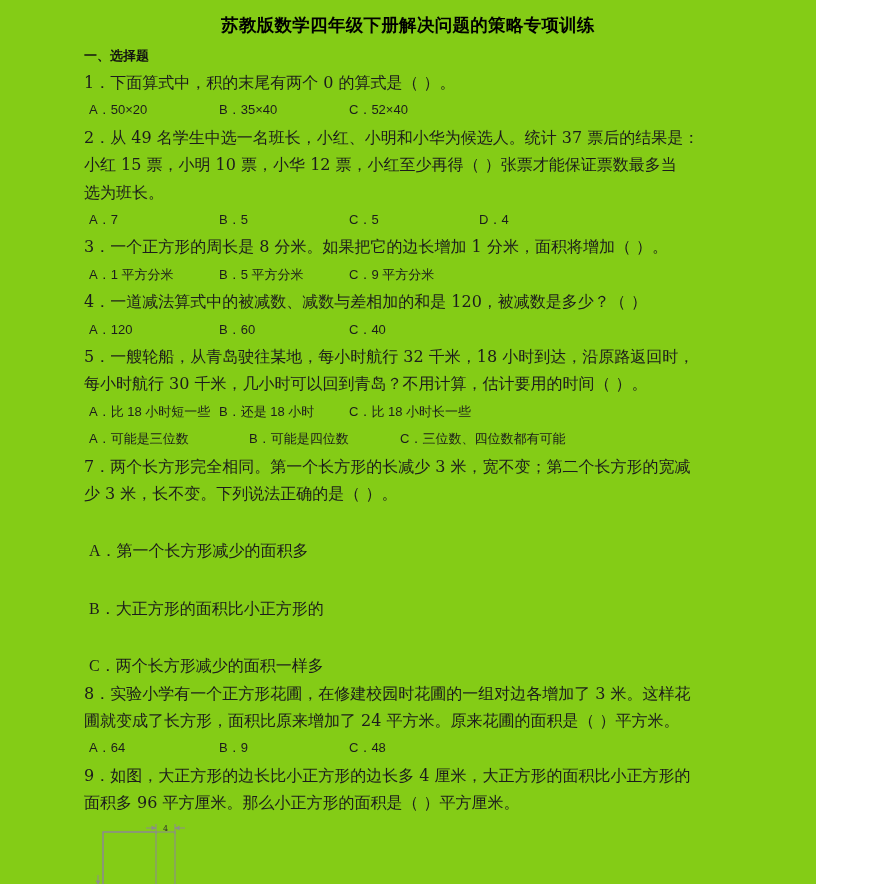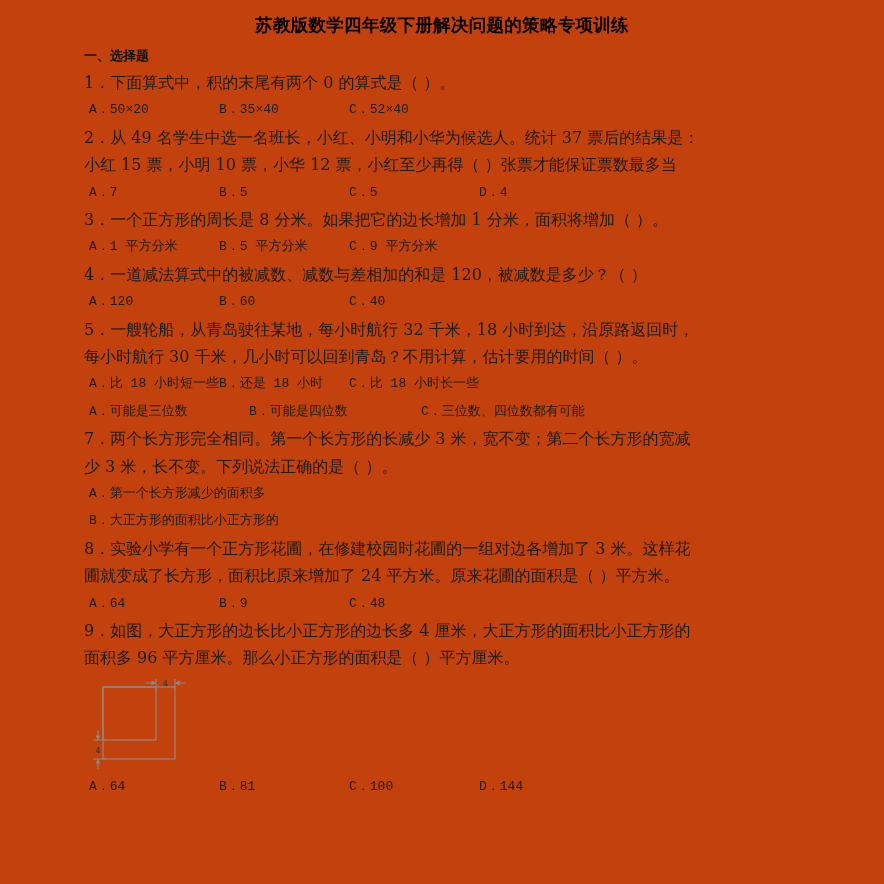--- a/index.html
+++ b/index.html
@@ -9,23 +9,23 @@
   }
   body {
     width: 884px;
     height: 884px;
     font-family: "DejaVu Sans", "Liberation Sans", sans-serif;
     color: #1a1a1a;
     overflow: hidden;
   }
   #page {
     position: relative;
-    width: 884px;
+    width: 816px;
     height: 884px;
-    background: #c2410c;
+    background: #84cc16;
     box-sizing: border-box;
   }
   .doc-title {
     text-align: center;
     font-weight: bold;
     font-size: 17.5px;
     letter-spacing: 0.3px;
     color: #000000;
     padding-top: 13px;
     padding-bottom: 2px;
@@ -51,42 +51,43 @@
     white-space: nowrap;
     font-family: "DejaVu Serif", "Liberation Serif", serif;
   }
   
   .opt-row {
     font-size: 13px;
     line-height: 27.4px;
     color: #1c1c1c;
     position: relative;
     height: 27.4px;
-    font-family: Liberation Mono, monospace;
+    font-family: Liberation Sans, sans-serif;
   }
   .opt {
     position: absolute;
     top: 0;
     white-space: nowrap;
   }
   .opt.c1 { left: 5px; }
   .opt.c2 { left: 135px; }
   .opt.c3 { left: 265px; }
   .opt.c4 { left: 395px; }
   
   .opt-row.wide .opt.c2 { left: 165px; }
-  .opt-row.wide .opt.c3 { left: 337px; }
+  .opt-row.wide .opt.c3 { left: 316px; }
   
   .opt-stacked {
-    font-size: 13px;
+    font-size: 16px;
     line-height: 27.4px;
     color: #1c1c1c;
     padding-left: 5px;
     white-space: nowrap;
-    font-family: Liberation Mono, monospace;
+    font-family: Liberation Serif, serif;
+    margin-top: 30px;
   }
   .figure-wrap {
     padding-left: 3px;
     padding-top: 5px;
     padding-bottom: 4px;
   }
   svg.fig {
     display: block;
   }
 </style>
@@ -106,20 +107,21 @@
       <div class="opt-row">
         <span class="opt c1">A．50×20</span>
         <span class="opt c2">B．35×40</span>
         <span class="opt c3">C．52×40</span>
       </div>
     </div>
 
     <div>
       <div class="qline">2．从 49 名学生中选一名班长，小红、小明和小华为候选人。统计 37 票后的结果是：</div>
       <div class="qline">小红 15 票，小明 10 票，小华 12 票，小红至少再得（      ）张票才能保证票数最多当</div>
+      <div class="qline">选为班长。</div>
       <div class="opt-row">
         <span class="opt c1">A．7</span>
         <span class="opt c2">B．5</span>
         <span class="opt c3">C．5</span>
         <span class="opt c4">D．4</span>
       </div>
     </div>
 
     <div>
       <div class="qline">3．一个正方形的周长是 8 分米。如果把它的边长增加 1 分米，面积将增加（      ）。</div>
@@ -155,20 +157,21 @@
         <span class="opt c2">B．可能是四位数</span>
         <span class="opt c3">C．三位数、四位数都有可能</span>
       </div>
     </div>
 
     <div>
       <div class="qline">7．两个长方形完全相同。第一个长方形的长减少 3 米，宽不变；第二个长方形的宽减</div>
       <div class="qline">少 3 米，长不变。下列说法正确的是（      ）。</div>
       <div class="opt-stacked">A．第一个长方形减少的面积多</div>
       <div class="opt-stacked">B．大正方形的面积比小正方形的</div>
+      <div class="opt-stacked">C．两个长方形减少的面积一样多</div>
     </div>
 
     <div>
       <div class="qline">8．实验小学有一个正方形花圃，在修建校园时花圃的一组对边各增加了 3 米。这样花</div>
       <div class="qline">圃就变成了长方形，面积比原来增加了 24 平方米。原来花圃的面积是（      ）平方米。</div>
       <div class="opt-row">
         <span class="opt c1">A．64</span>
         <span class="opt c2">B．9</span>
         <span class="opt c3">C．48</span>
       </div>

